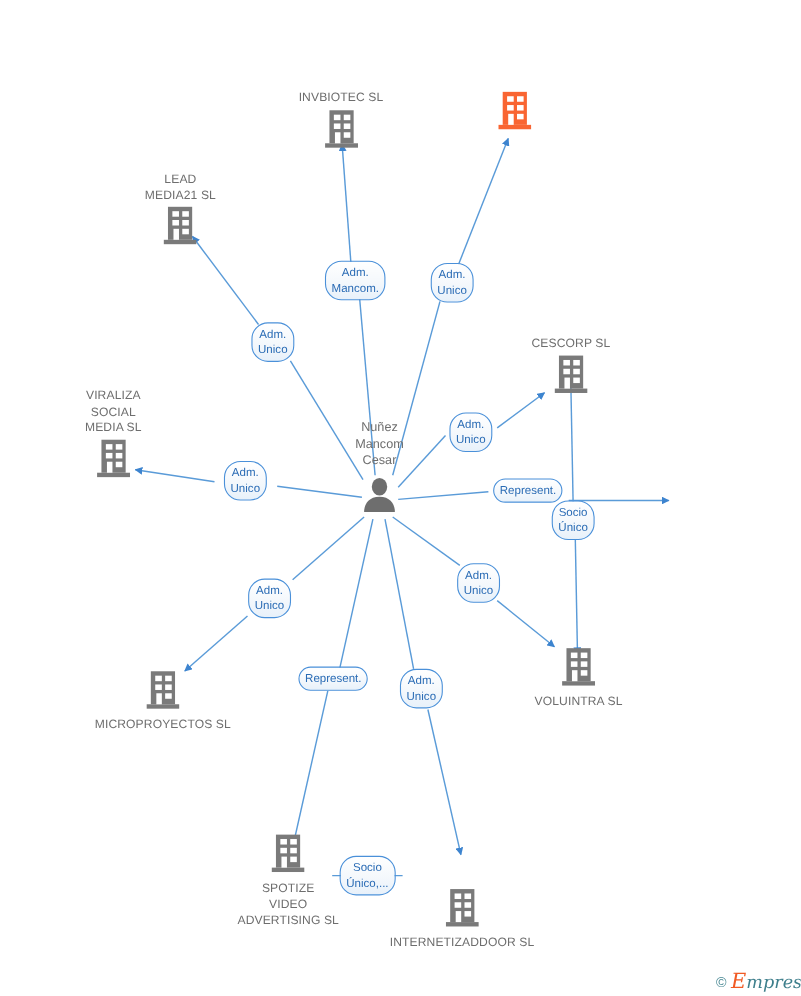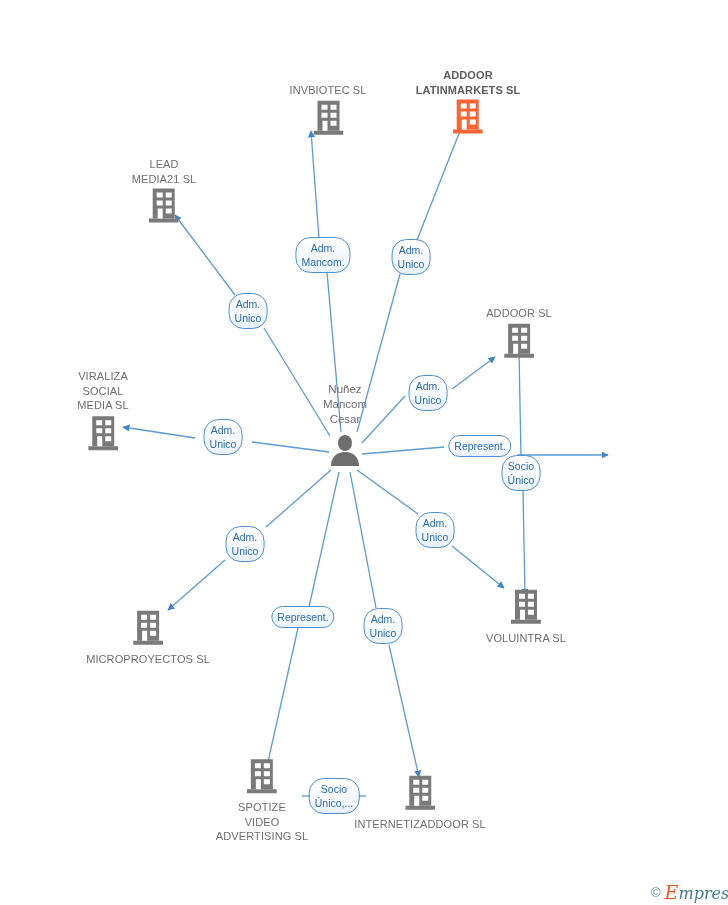--- a/index.html
+++ b/index.html
@@ -143,43 +143,41 @@
       <path d="M 298 628 L 265 775" marker-end="url(#arrow)"></path>
 
       <path d="M 350 472 L 376 608"></path>
       <path d="M 389 645 L 419 777" marker-end="url(#arrow)"></path>
 
       <path d="M 302 796 L 310 796"></path>
       <path d="M 358 796 L 366 796"></path>
     </g>
   </svg>
 
-  <div class="node" style="left:310px; top:111px;margin-left:18px;">
+  <div class="node" style="left:310px; top:111px;">
     <span class="node-label above">INVBIOTEC SL</span>
     <span class="node-icon">
       <svg width="30" height="36" viewBox="0 0 30 36">
         <g fill="#7a7a7a">
           <rect x="4" y="1" width="22" height="30"></rect>
           <rect x="0" y="31" width="30" height="4"></rect>
         </g>
         <g fill="#ffffff">
           <rect x="8" y="5" width="6" height="5"></rect>
             <rect x="17" y="5" width="6" height="5"></rect>
           <rect x="8" y="13" width="6" height="5"></rect>
             <rect x="17" y="13" width="6" height="5"></rect>
           <rect x="17" y="21" width="6" height="5"></rect>
           <rect x="9" y="21" width="5" height="10"></rect>
         </g>
       </svg>
     </span>
   </div>
 
   <div class="node" style="left:468px; top:103px;">
-    <span class="node-label above bold">ADDOOR
-LATINMARKETS SL</span>
     <span class="node-icon">
       <svg width="30" height="36" viewBox="0 0 30 36">
         <g fill="#f96532">
           <rect x="4" y="1" width="22" height="30"></rect>
           <rect x="0" y="31" width="30" height="4"></rect>
         </g>
         <g fill="#ffffff">
           <rect x="8" y="5" width="6" height="5"></rect>
             <rect x="17" y="5" width="6" height="5"></rect>
           <rect x="8" y="13" width="6" height="5"></rect>
@@ -205,21 +203,21 @@
             <rect x="17" y="5" width="6" height="5"></rect>
           <rect x="8" y="13" width="6" height="5"></rect>
             <rect x="17" y="13" width="6" height="5"></rect>
           <rect x="17" y="21" width="6" height="5"></rect>
             <rect x="9" y="21" width="5" height="10"></rect>
         </g>
       </svg>
     </span>
   </div>
 
-  <div class="node" style="left:103px; top:412px;">
+  <div class="node" style="left:103px; top:396px;">
     <span class="node-label above">VIRALIZA
 SOCIAL
 MEDIA SL</span>
     <span class="node-icon">
       <svg width="30" height="36" viewBox="0 0 30 36">
         <g fill="#7a7a7a">
             <rect x="4" y="1" width="22" height="30"></rect>
             <rect x="0" y="31" width="30" height="4"></rect>
           </g>
         <g fill="#ffffff">
@@ -228,21 +226,21 @@
           <rect x="8" y="13" width="6" height="5"></rect>
             <rect x="17" y="13" width="6" height="5"></rect>
           <rect x="17" y="21" width="6" height="5"></rect>
             <rect x="9" y="21" width="5" height="10"></rect>
         </g>
       </svg>
     </span>
   </div>
 
   <div class="node" style="left:519px; top:334px;">
-    <span class="node-label above">ADDOOR SL</span>
+    <span class="node-label above">CESCORP SL</span>
     <span class="node-icon">
       <svg width="30" height="36" viewBox="0 0 30 36">
         <g fill="#7a7a7a">
             <rect x="4" y="1" width="22" height="30"></rect>
             <rect x="0" y="31" width="30" height="4"></rect>
           </g>
         <g fill="#ffffff">
           <rect x="8" y="5" width="6" height="5"></rect>
             <rect x="17" y="5" width="6" height="5"></rect>
           <rect x="8" y="13" width="6" height="5"></rect>
@@ -310,21 +308,21 @@
           <rect x="8" y="13" width="6" height="5"></rect>
             <rect x="17" y="13" width="6" height="5"></rect>
           <rect x="17" y="21" width="6" height="5"></rect>
             <rect x="9" y="21" width="5" height="10"></rect>
         </g>
       </svg>
     </span>
     <span class="node-label below">MICROPROYECTOS SL</span>
   </div>
 
-  <div class="node" style="left:420px; top:803px;">
+  <div class="node" style="left:420px; top:836px;">
     <span class="node-icon">
       <svg width="30" height="36" viewBox="0 0 30 36">
         <g fill="#7a7a7a">
             <rect x="4" y="1" width="22" height="30"></rect>
             <rect x="0" y="31" width="30" height="4"></rect>
           </g>
         <g fill="#ffffff">
           <rect x="8" y="5" width="6" height="5"></rect>
             <rect x="17" y="5" width="6" height="5"></rect>
           <rect x="8" y="13" width="6" height="5"></rect>

